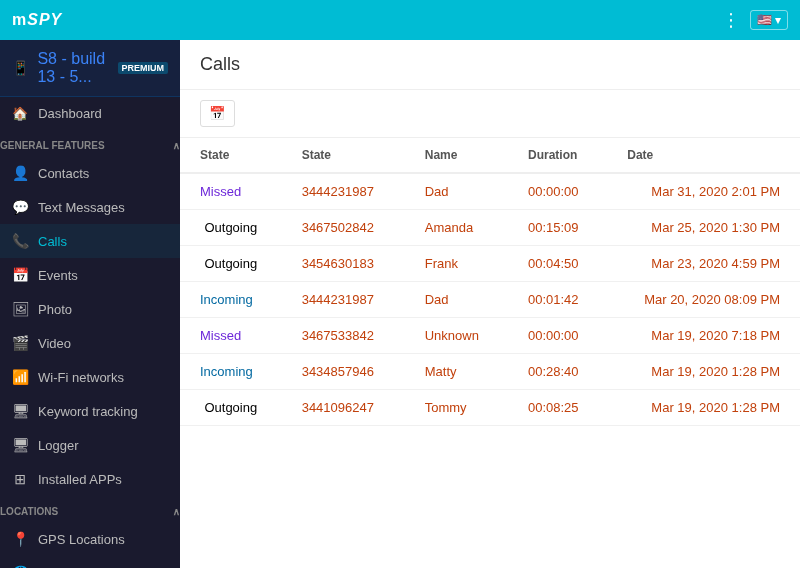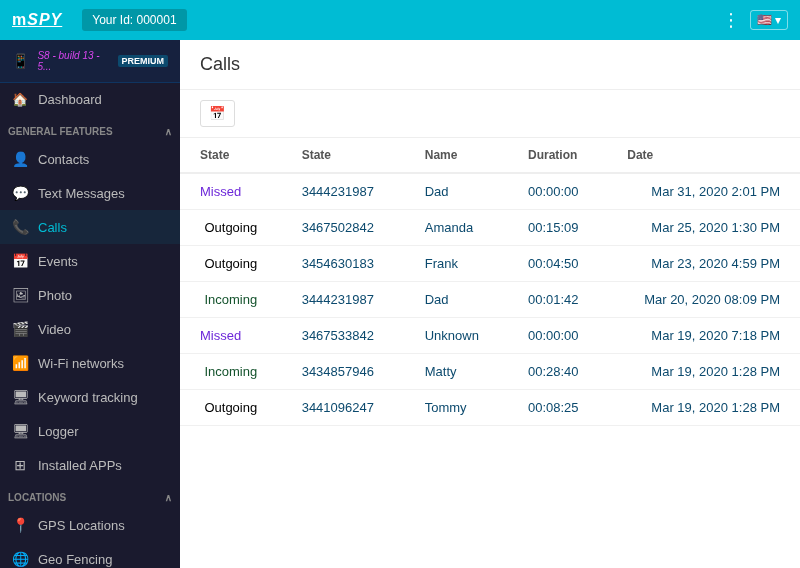--- a/index.html
+++ b/index.html
@@ -13,21 +13,20 @@
       align-items: center;
       padding: 0 12px;
       flex-shrink: 0;
     }
     .logo {
       color: white;
       font-weight: 900;
       font-size: 16px;
       letter-spacing: 1px;
       margin-right: 20px;
-      text-decoration: underline;
     }
     .logo span { color: #fff; font-style: italic; }
     .user-id {
       background: #0097a7;
       color: white;
       padding: 4px 10px;
       border-radius: 3px;
       font-size: 12px;
     }
     .topbar-right {
@@ -78,36 +77,35 @@
       padding: 10px 12px;
       gap: 8px;
       background: #16213e;
       border-bottom: 1px solid #0f3460;
     }
     .device-icon {
       color: #aaa;
       font-size: 14px;
     }
     .device-name {
-      color: #d946ef;
-      font-size: 10px;
+      color: #3b82f6;
+      font-size: 16px;
       flex: 1;
-      font-style: italic;
     }
     .premium-badge {
       background: #0c4a6e;
       color: white;
       font-size: 9px;
       padding: 1px 4px;
       border-radius: 2px;
       font-weight: bold;
     }
 
     .nav-section-header {
-      padding: 10px 8px 5px;
+      padding: 10px 0 5px;
       font-size: 10px;
       font-weight: 700;
       text-transform: uppercase;
       color: #888;
       display: flex;
       justify-content: space-between;
       align-items: center;
     }
     .nav-section-header .chevron {
       font-size: 10px;
@@ -195,37 +193,36 @@
       text-align: left;
       padding: 10px 20px;
       color: #555;
       font-weight: 600;
       font-size: 12px;
     }
     th.right { text-align: left; }
     td {
       padding: 10px 20px;
       border-bottom: 1px solid #f0f0f0;
-      color: #0c4a6e;
+      color: #c2410c;
       font-size: 13px;
     }
     td.right { text-align: right; }
 
     .state-missed { color: #6d28d9; }
     .state-outgoing { color: #000000; text-align: center; }
-    .state-incoming { color: #14532d; text-align: center; }
+    .state-incoming { color: #0369a1; }
   </style>
 </head>
 <body>
 
 <div class="topbar">
   <div class="logo">
     m<span>SPY</span>
   </div>
-  <div class="user-id">Your Id: 000001</div>
   <div class="topbar-right">
     <span class="topbar-dots">⋮</span>
     <button class="flag-btn">
       <span>🇺🇸</span>
       <span>▾</span>
     </button>
   </div>
 </div>
 
 <div class="main-layout">

